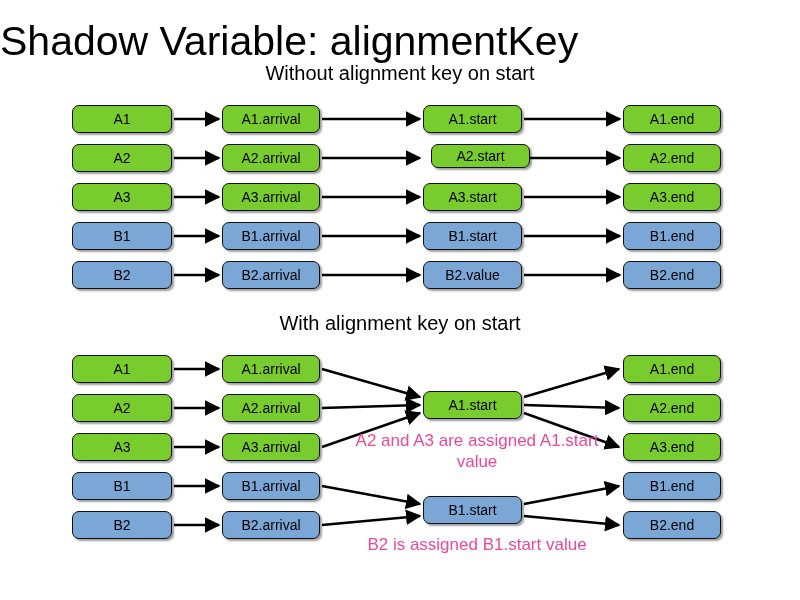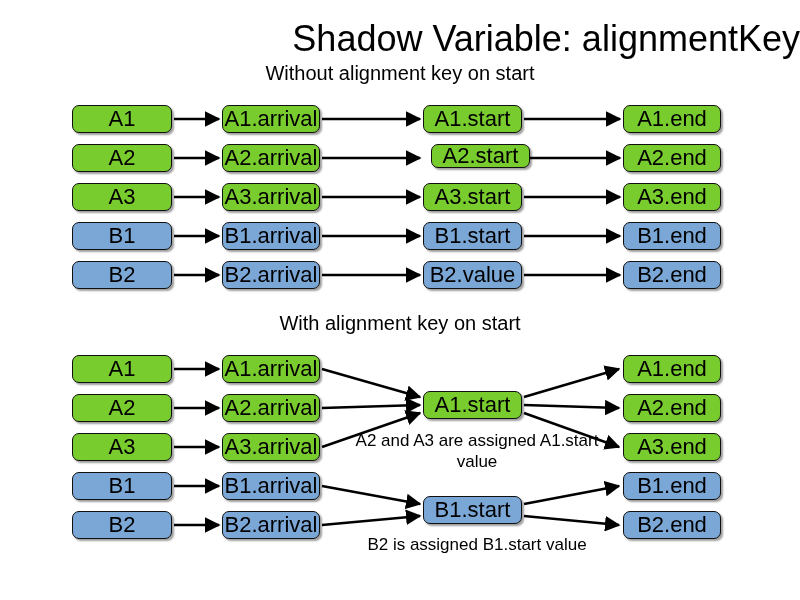--- a/index.html
+++ b/index.html
@@ -21,22 +21,22 @@
     top: 0;
     width: 800px;
     height: 600px;
     pointer-events: none;
   }
   .title {
     position: absolute;
     left: 0;
     top: 18px;
     width: 800px;
-    text-align: right;
-    font-size: 36px;
+    text-align: left;
+    font-size: 41px;
     color: #000000;
     white-space: nowrap;
   }
   .section-heading {
     position: absolute;
     width: 800px;
     left: 0;
     text-align: center;
     font-size: 20px;
     color: #000000;
@@ -45,33 +45,33 @@
   #heading-without { top: 62px; }
   #heading-with { top: 312px; }
   .node {
     position: absolute;
     box-sizing: border-box;
     border: 1.6px solid #101010;
     border-radius: 7px;
     display: flex;
     align-items: center;
     justify-content: center;
-    font-size: 22px;
+    font-size: 14px;
     color: #000000;
     white-space: nowrap;
     box-shadow: 2px 2px 2px rgba(0,0,0,0.38);
   }
   .node.green { background: #79cc2e; }
   .node.blue  { background: #7ba7d7; }
   .annotation {
     position: absolute;
     text-align: center;
     font-size: 17px;
     line-height: 21px;
-    color: #000000;
+    color: #ec4899;
   }
 </style>
 </head>
 <body>
 
 <div id="stage">
 
   <div class="title">Shadow Variable: alignmentKey</div>
 
   <div class="section-heading" id="heading-with">With alignment key on start</div>

